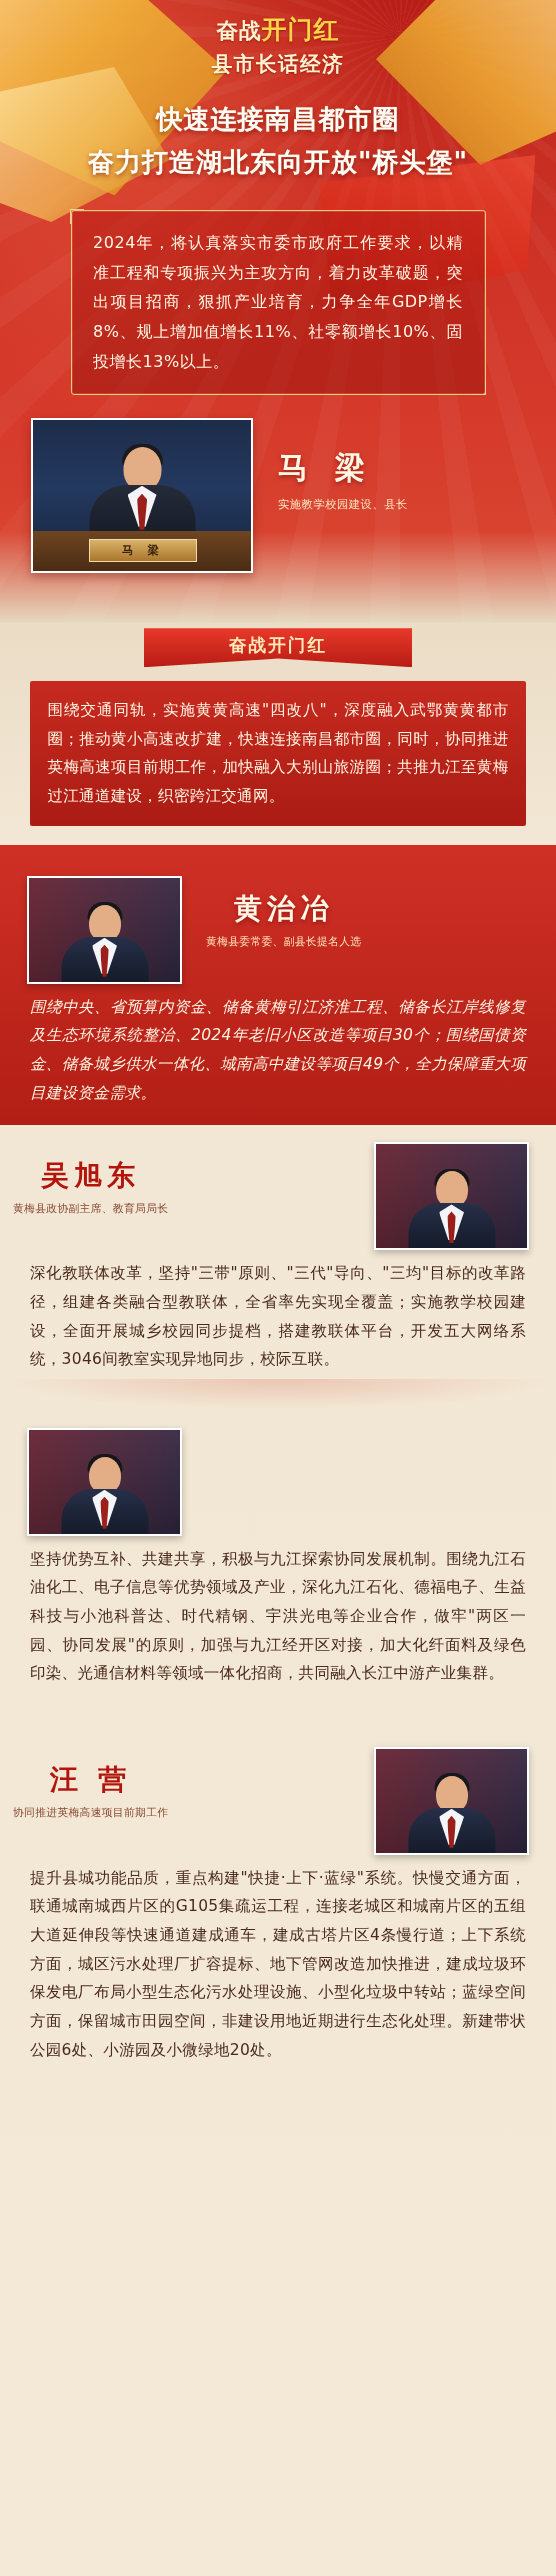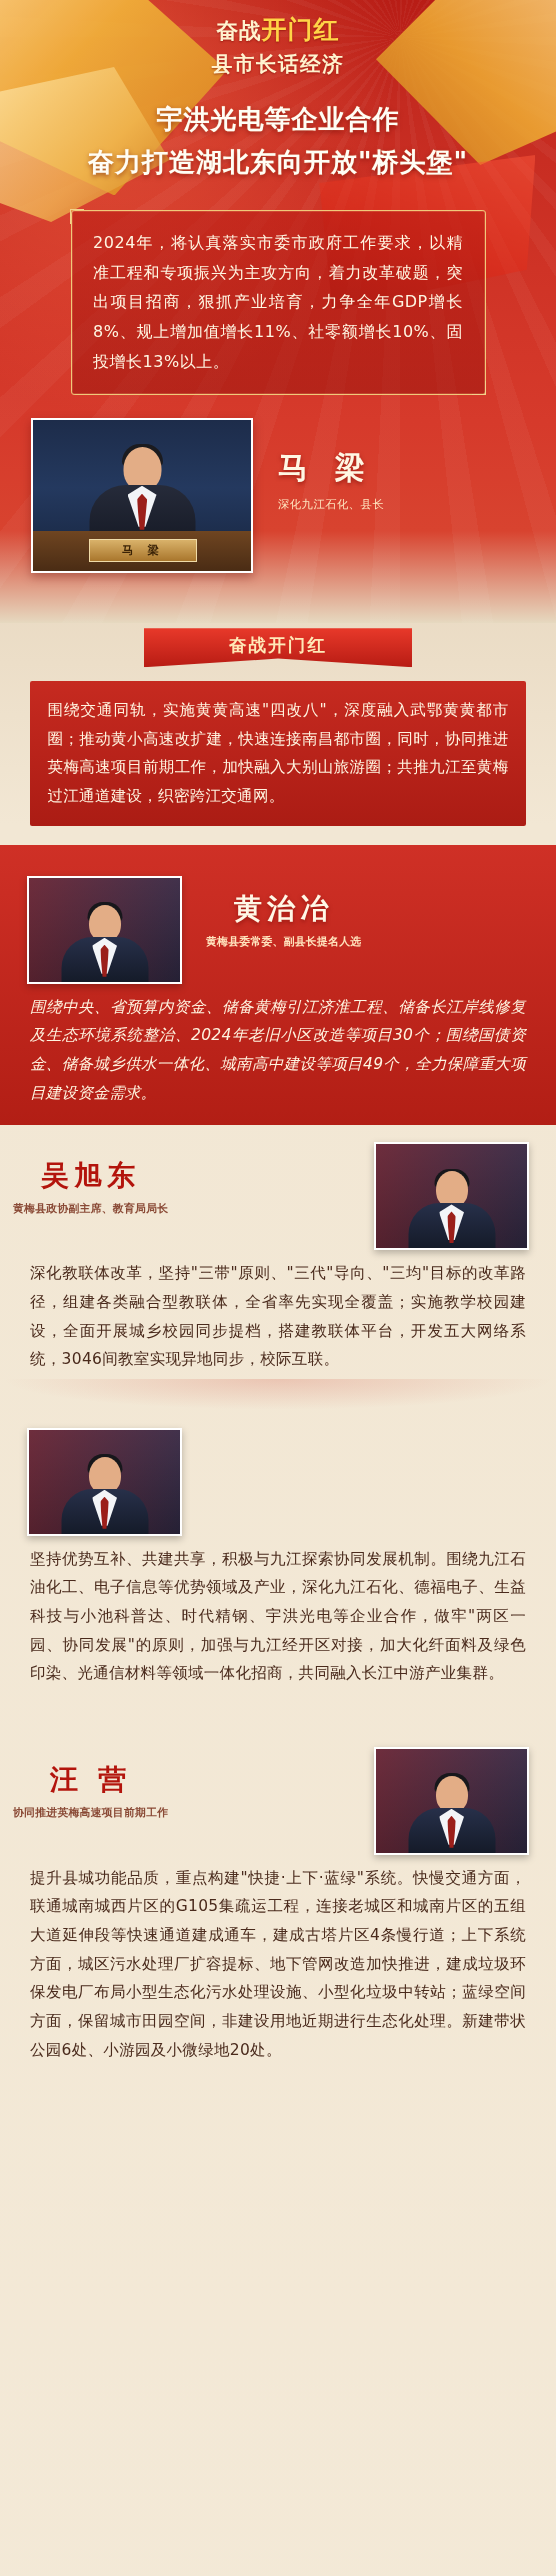--- a/index.html
+++ b/index.html
@@ -229,21 +229,21 @@
 
   .nm { position: absolute; top: 17.5px; }
   .nm.right-side { left: 206px; }
   .nm.left-side { left: 13px; }
   .nm-name {
     font-size: 28px; font-weight: bold; letter-spacing: 5.2px;
     color: #b3140c;
     text-align: center;
   }
   .nm-name.white { color: #fff7e6; text-shadow: 0 1.5px 4.1px rgba(110,6,0,.5); }
-  .nm-role { margin-top: 7.2px; font-size: 10.8px; color: #8a4a36; letter-spacing: 0.3px; font-weight: bold; }
+  .nm-role { margin-top: 7.2px; font-size: 10.8px; color: #8a4a36; letter-spacing: 0.3px; }
   .nm-role.light { color: #ffe3bd; }
 
   .para-plain {
     margin: 2.1px 30px 0;
     font-size: 15.5px; line-height: 1.85; text-align: justify;
     color: #4a2a1c; letter-spacing: 0.3px;
   }
   .para-plain.on-red { color: #fff4e0; font-style: italic; }
 
   .band-red {
@@ -271,41 +271,41 @@
     <div class="hdr-flag"></div>
 
     <div class="title-block">
       <div class="t-line1">
         <span>奋战</span><span class="hl">开门红</span>
       </div>
       <div class="t-line2">县市长话经济</div>
     </div>
 
     <div class="main-title">
-      <span class="m1">宇洪光电等企业合作</span>
+      <span class="m1">快速连接南昌都市圈</span>
       <span class="m2">奋力打造湖北东向开放"桥头堡"</span>
     </div>
 
     <div class="quote-card">2024年，将认真落实市委市政府工作要求，以精准工程和专项振兴为主攻方向，着力改革破题，突出项目招商，狠抓产业培育，力争全年GDP增长8%、规上增加值增长11%、社零额增长10%、固投增长13%以上。</div>
 
     <div class="lead-photo-wrap">
       <div class="lead-photo">
         <div class="lp-person">
           <div class="lp-hair"></div>
           <div class="lp-head"></div>
           <div class="lp-body"></div>
           <div class="lp-shirt"></div>
           <div class="lp-tie"></div>
         </div>
         <div class="lp-desk"></div>
         <div class="lp-nameplate">马 梁</div>
       </div>
       <div class="lead-name-box">
         <div class="lead-name">马 梁</div>
-        <div class="lead-role">深化九江石化、县长</div>
+        <div class="lead-role">实施教学校园建设、县长</div>
       </div>
     </div>
   </div>
 
   <div class="banner">
     <div class="banner-body"></div>
     <div class="banner-text">奋战开门红</div>
   </div>
 
   <div class="section">

